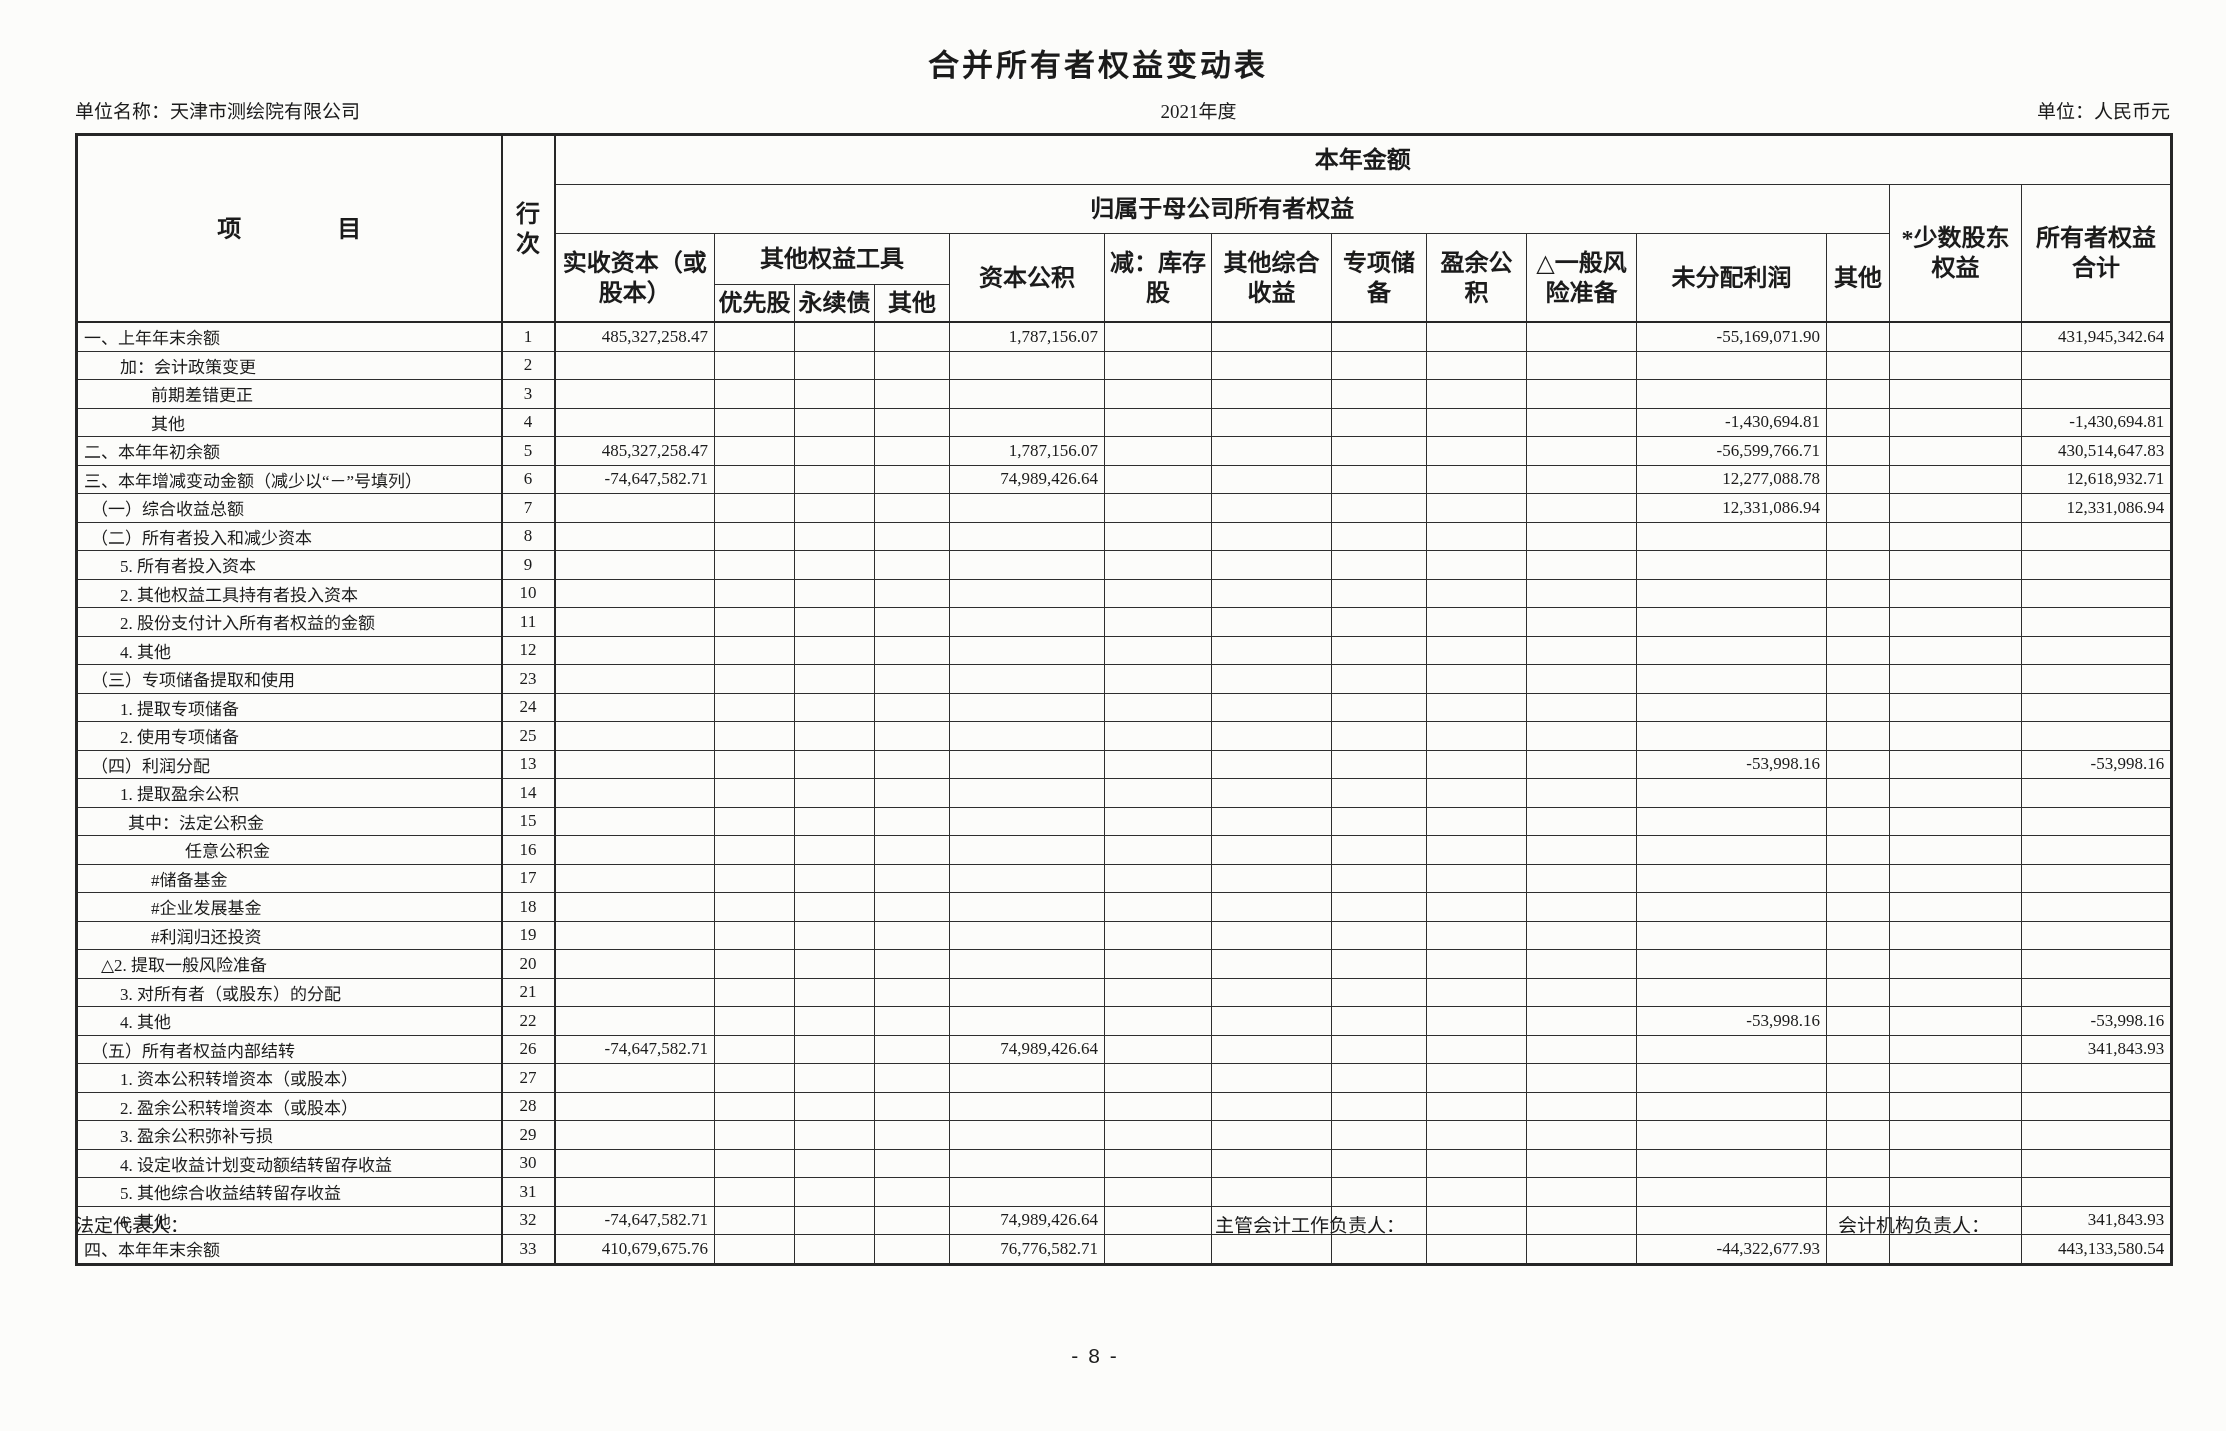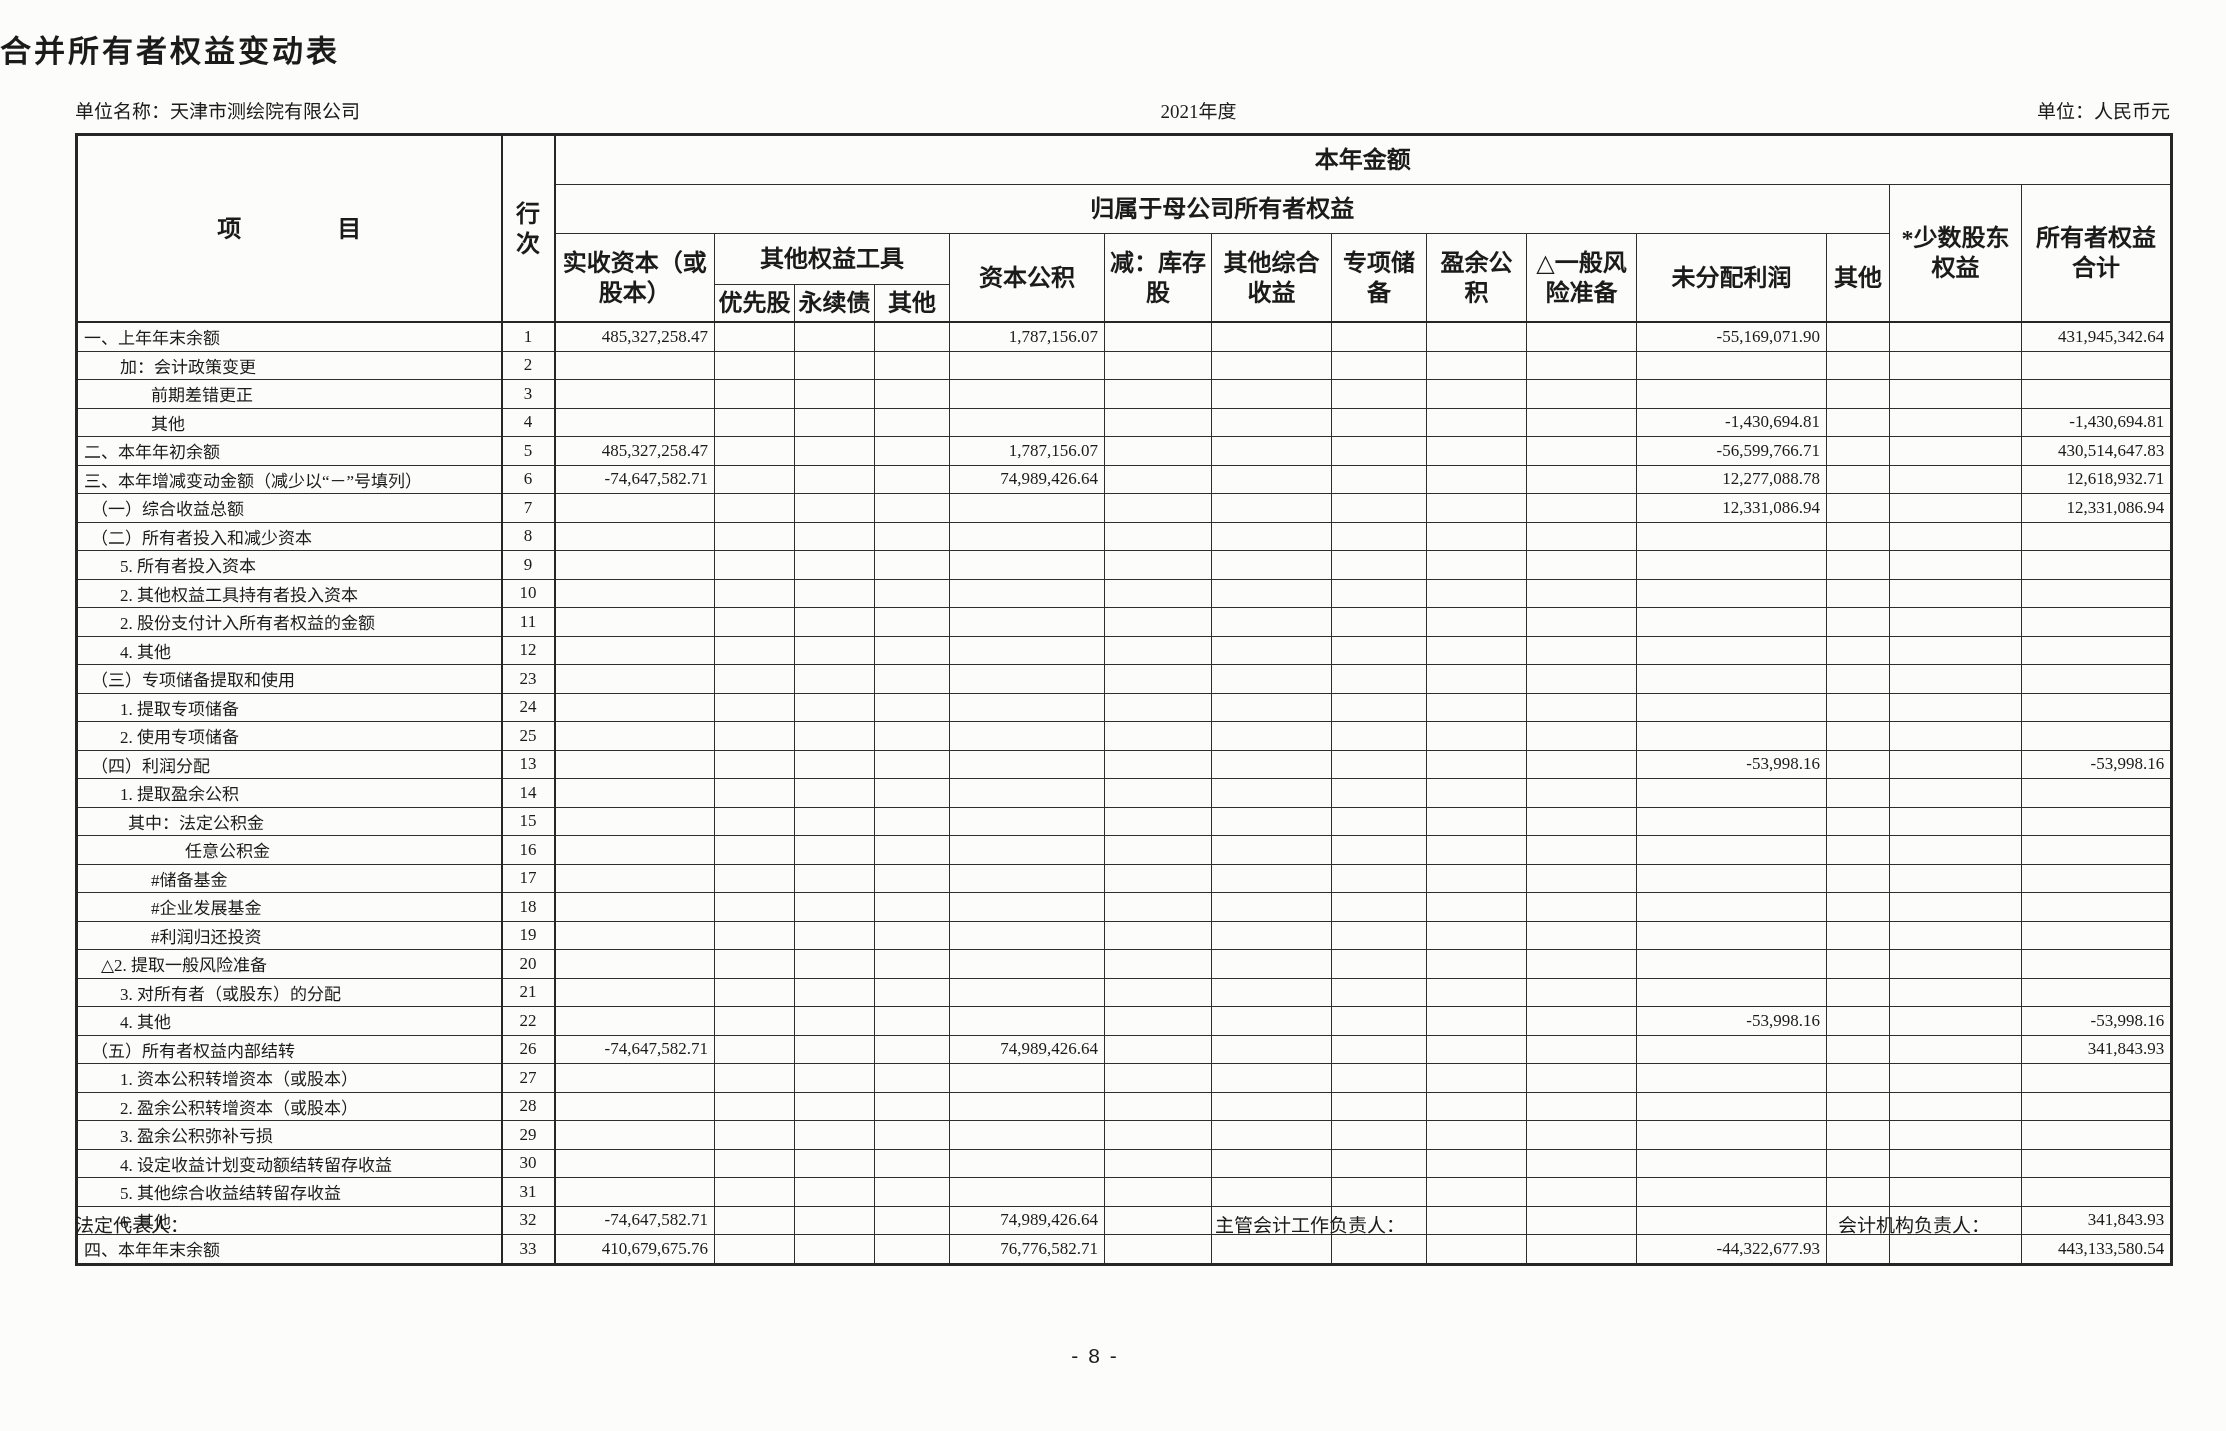--- a/index.html
+++ b/index.html
@@ -5,21 +5,22 @@
   html,body{margin:0;padding:0;background:#e9e9e7;}
   .page{
     position:relative;
     width:2226px;height:1431px;
     background:#fcfcfa;
     font-family:"Liberation Serif","DejaVu Serif",serif;
     color:#1b1b1b;
     overflow:hidden;
   }
   .doc-title{
-    position:absolute;top:26px;left:0;width:2196px;
+    position:absolute;top:40px;left:0;width:2196px;
+    text-align:center;
     font-family:"Liberation Sans","DejaVu Sans",sans-serif;
     font-size:31px;font-weight:700;letter-spacing:3px;
   }
   .info-line{
     position:absolute;top:96px;left:75px;width:2095px;
     display:flex;justify-content:space-between;align-items:baseline;
     font-size:19px;
   }
   .equity-table{
     position:absolute;top:133px;left:75px;width:2095px;

